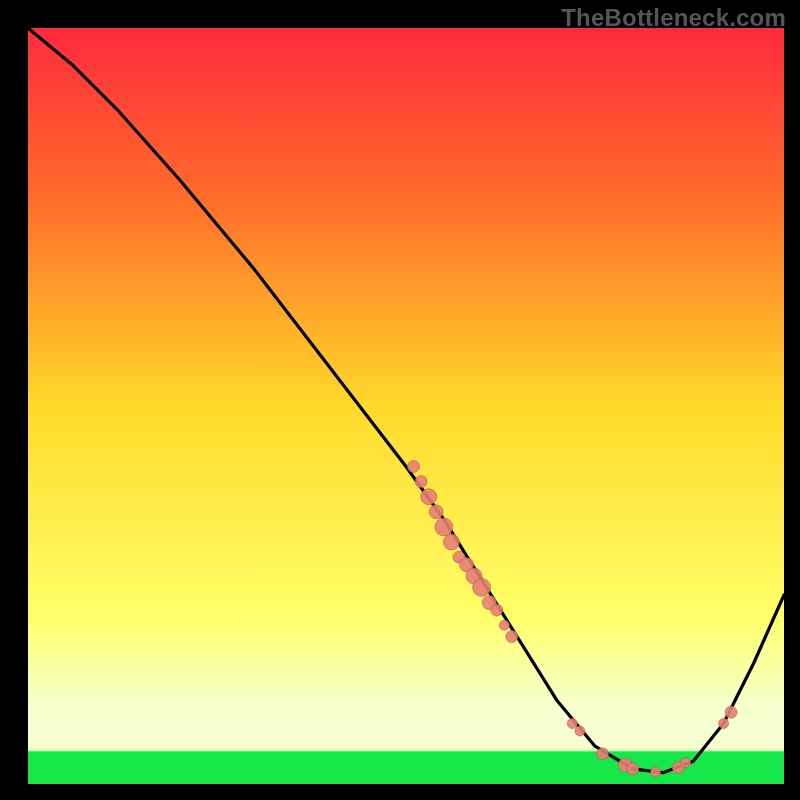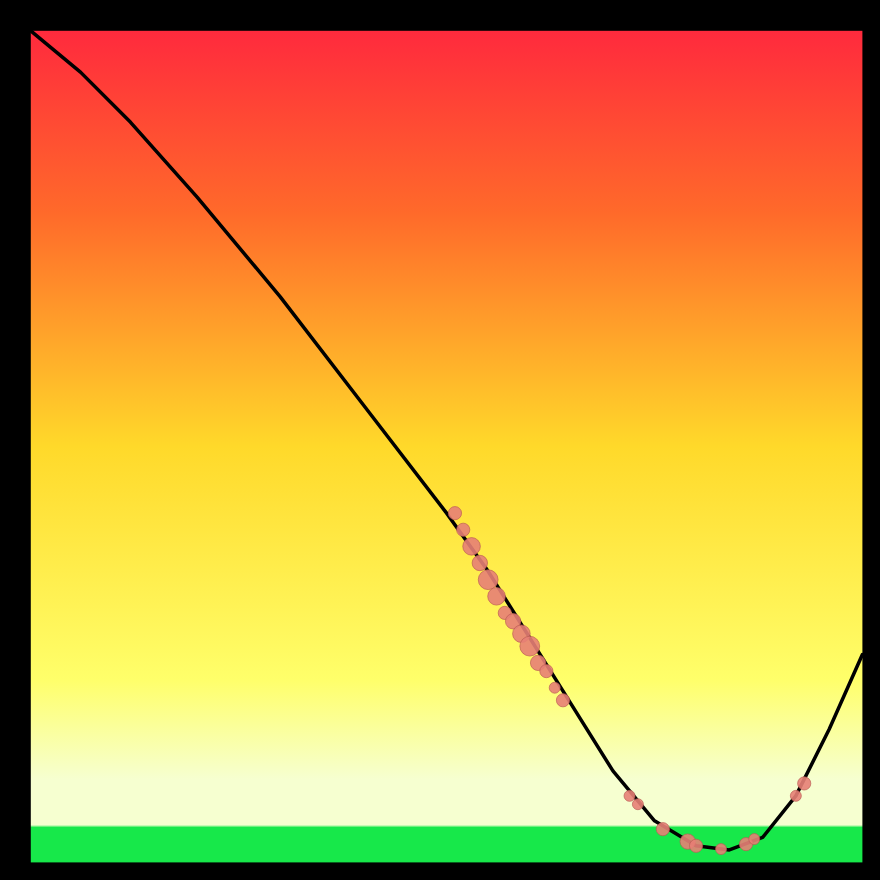--- a/index.html
+++ b/index.html
@@ -27,20 +27,21 @@
     letter-spacing: 0.2px;
     z-index: 10;
   }
   svg {
     display: block;
   }
 </style>
 </head>
 <body>
 <div class="outer">
+  <div class="watermark">TheBottleneck.com</div>
   <svg id="chart-svg" width="800" height="800" viewBox="0 0 800 800">
       <defs>
         <linearGradient id="bg-grad" x1="0" y1="0" x2="0" y2="1">
           <stop offset="0" stop-color="#ff2a3d"></stop>
           <stop offset="0.22" stop-color="#ff6a2a"></stop>
           <stop offset="0.5" stop-color="#ffd92a"></stop>
           <stop offset="0.78" stop-color="#ffff6a"></stop>
           <stop offset="0.9" stop-color="#f6ffd0"></stop>
           <stop offset="0.955" stop-color="#f6ffd0"></stop>
           <stop offset="0.958" stop-color="#17e84a"></stop>

